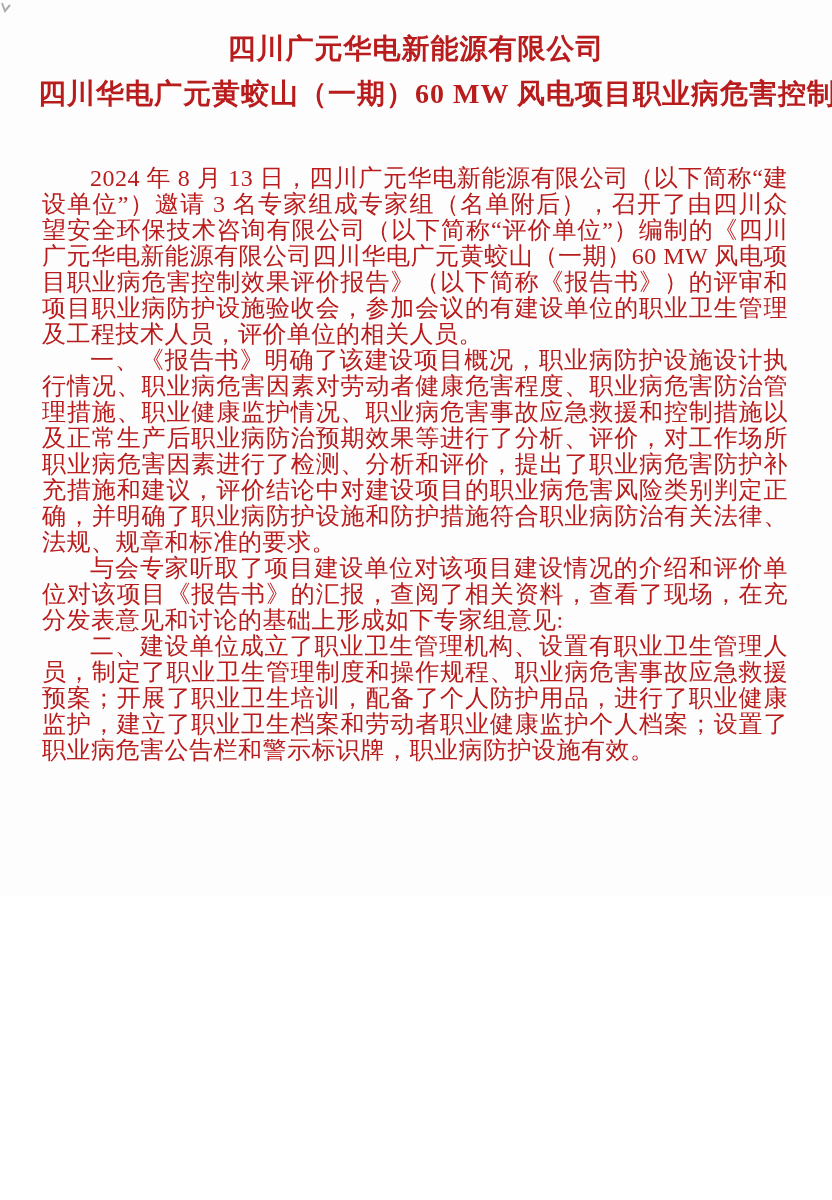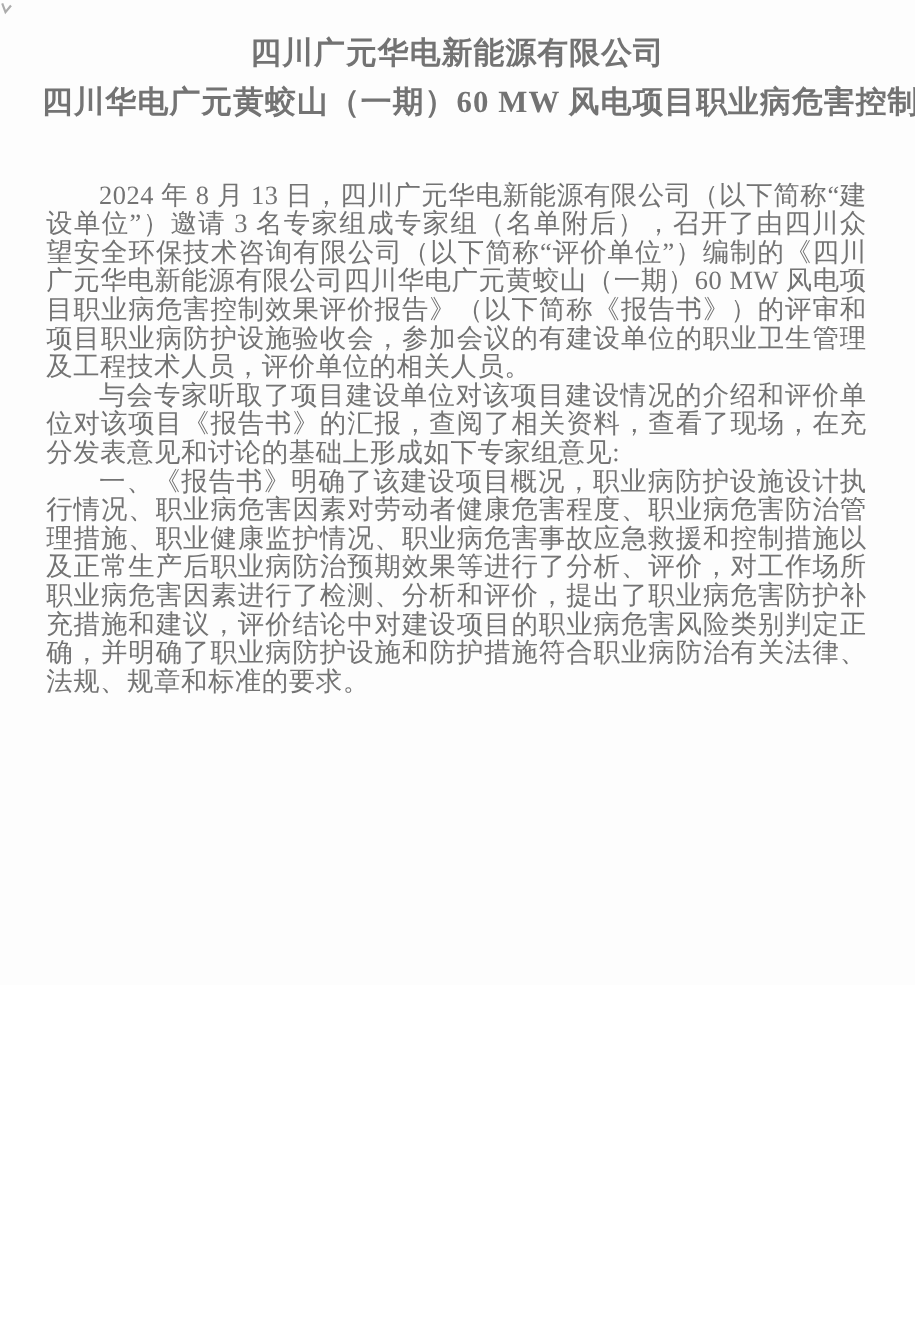--- a/index.html
+++ b/index.html
@@ -7,21 +7,21 @@
     padding: 0;
     background: #ffffff;
   }
   .page {
     position: relative;
     width: 832px;
     height: 896px;
     background: #fdfdfd;
     overflow: hidden;
     font-family: "Liberation Serif", "DejaVu Serif", serif;
-    color: #737373;
+    color: #b91c1c;
   }
   .corner-mark {
     position: absolute;
     left: 1px;
     top: 2px;
     opacity: 0.55;
   }
   .title-block {
     margin-top: 26px;
     padding: 0 38px;
@@ -58,17 +58,18 @@
     <path d="M1,1 L4,9 L9,3" fill="none" stroke="#6a6a6a" stroke-width="2"></path>
   </svg>
 
   <div class="title-block">
       <div class="title-line">四川广元华电新能源有限公司</div>
       <div class="title-line">四川华电广元黄蛟山（一期）60 MW 风电项目职业病危害控制效</div>
     </div>
 
   <div class="body-block">
       <p class="para">2024 年 8 月 13 日，四川广元华电新能源有限公司（以下简称“建设单位”）邀请 3 名专家组成专家组（名单附后），召开了由四川众望安全环保技术咨询有限公司（以下简称“评价单位”）编制的《四川广元华电新能源有限公司四川华电广元黄蛟山（一期）60 MW 风电项目职业病危害控制效果评价报告》（以下简称《报告书》）的评审和项目职业病防护设施验收会，参加会议的有建设单位的职业卫生管理及工程技术人员，评价单位的相关人员。</p>
+      <p class="para">一、《报告书》明确了该建设项目概况，职业病防护设施设计执行情况、职业病危害因素对劳动者健康危害程度、职业病危害防治管理措施、职业健康监护情况、职业病危害事故应急救援和控制措施以及正常生产后职业病防治预期效果等进行了分析、评价，对工作场所职业病危害因素进行了检测、分析和评价，提出了职业病危害防护补充措施和建议，评价结论中对建设项目的职业病危害风险类别判定正确，并明确了职业病防护设施和防护措施符合职业病防治有关法律、法规、规章和标准的要求。</p>
       <p class="para">与会专家听取了项目建设单位对该项目建设情况的介绍和评价单位对该项目《报告书》的汇报，查阅了相关资料，查看了现场，在充分发表意见和讨论的基础上形成如下专家组意见:</p>
-      <p class="para">一、《报告书》明确了该建设项目概况，职业病防护设施设计执行情况、职业病危害因素对劳动者健康危害程度、职业病危害防治管理措施、职业健康监护情况、职业病危害事故应急救援和控制措施以及正常生产后职业病防治预期效果等进行了分析、评价，对工作场所职业病危害因素进行了检测、分析和评价，提出了职业病危害防护补充措施和建议，评价结论中对建设项目的职业病危害风险类别判定正确，并明确了职业病防护设施和防护措施符合职业病防治有关法律、法规、规章和标准的要求。</p>
+      <p class="para">二、建设单位成立了职业卫生管理机构、设置有职业卫生管理人员，制定了职业卫生管理制度和操作规程、职业病危害事故应急救援预案；开展了职业卫生培训，配备了个人防护用品，进行了职业健康监护，建立了职业卫生档案和劳动者职业健康监护个人档案；设置了职业病危害公告栏和警示标识牌，职业病防护设施有效。</p>
     </div>
 
 </div>
 
 </body></html>

